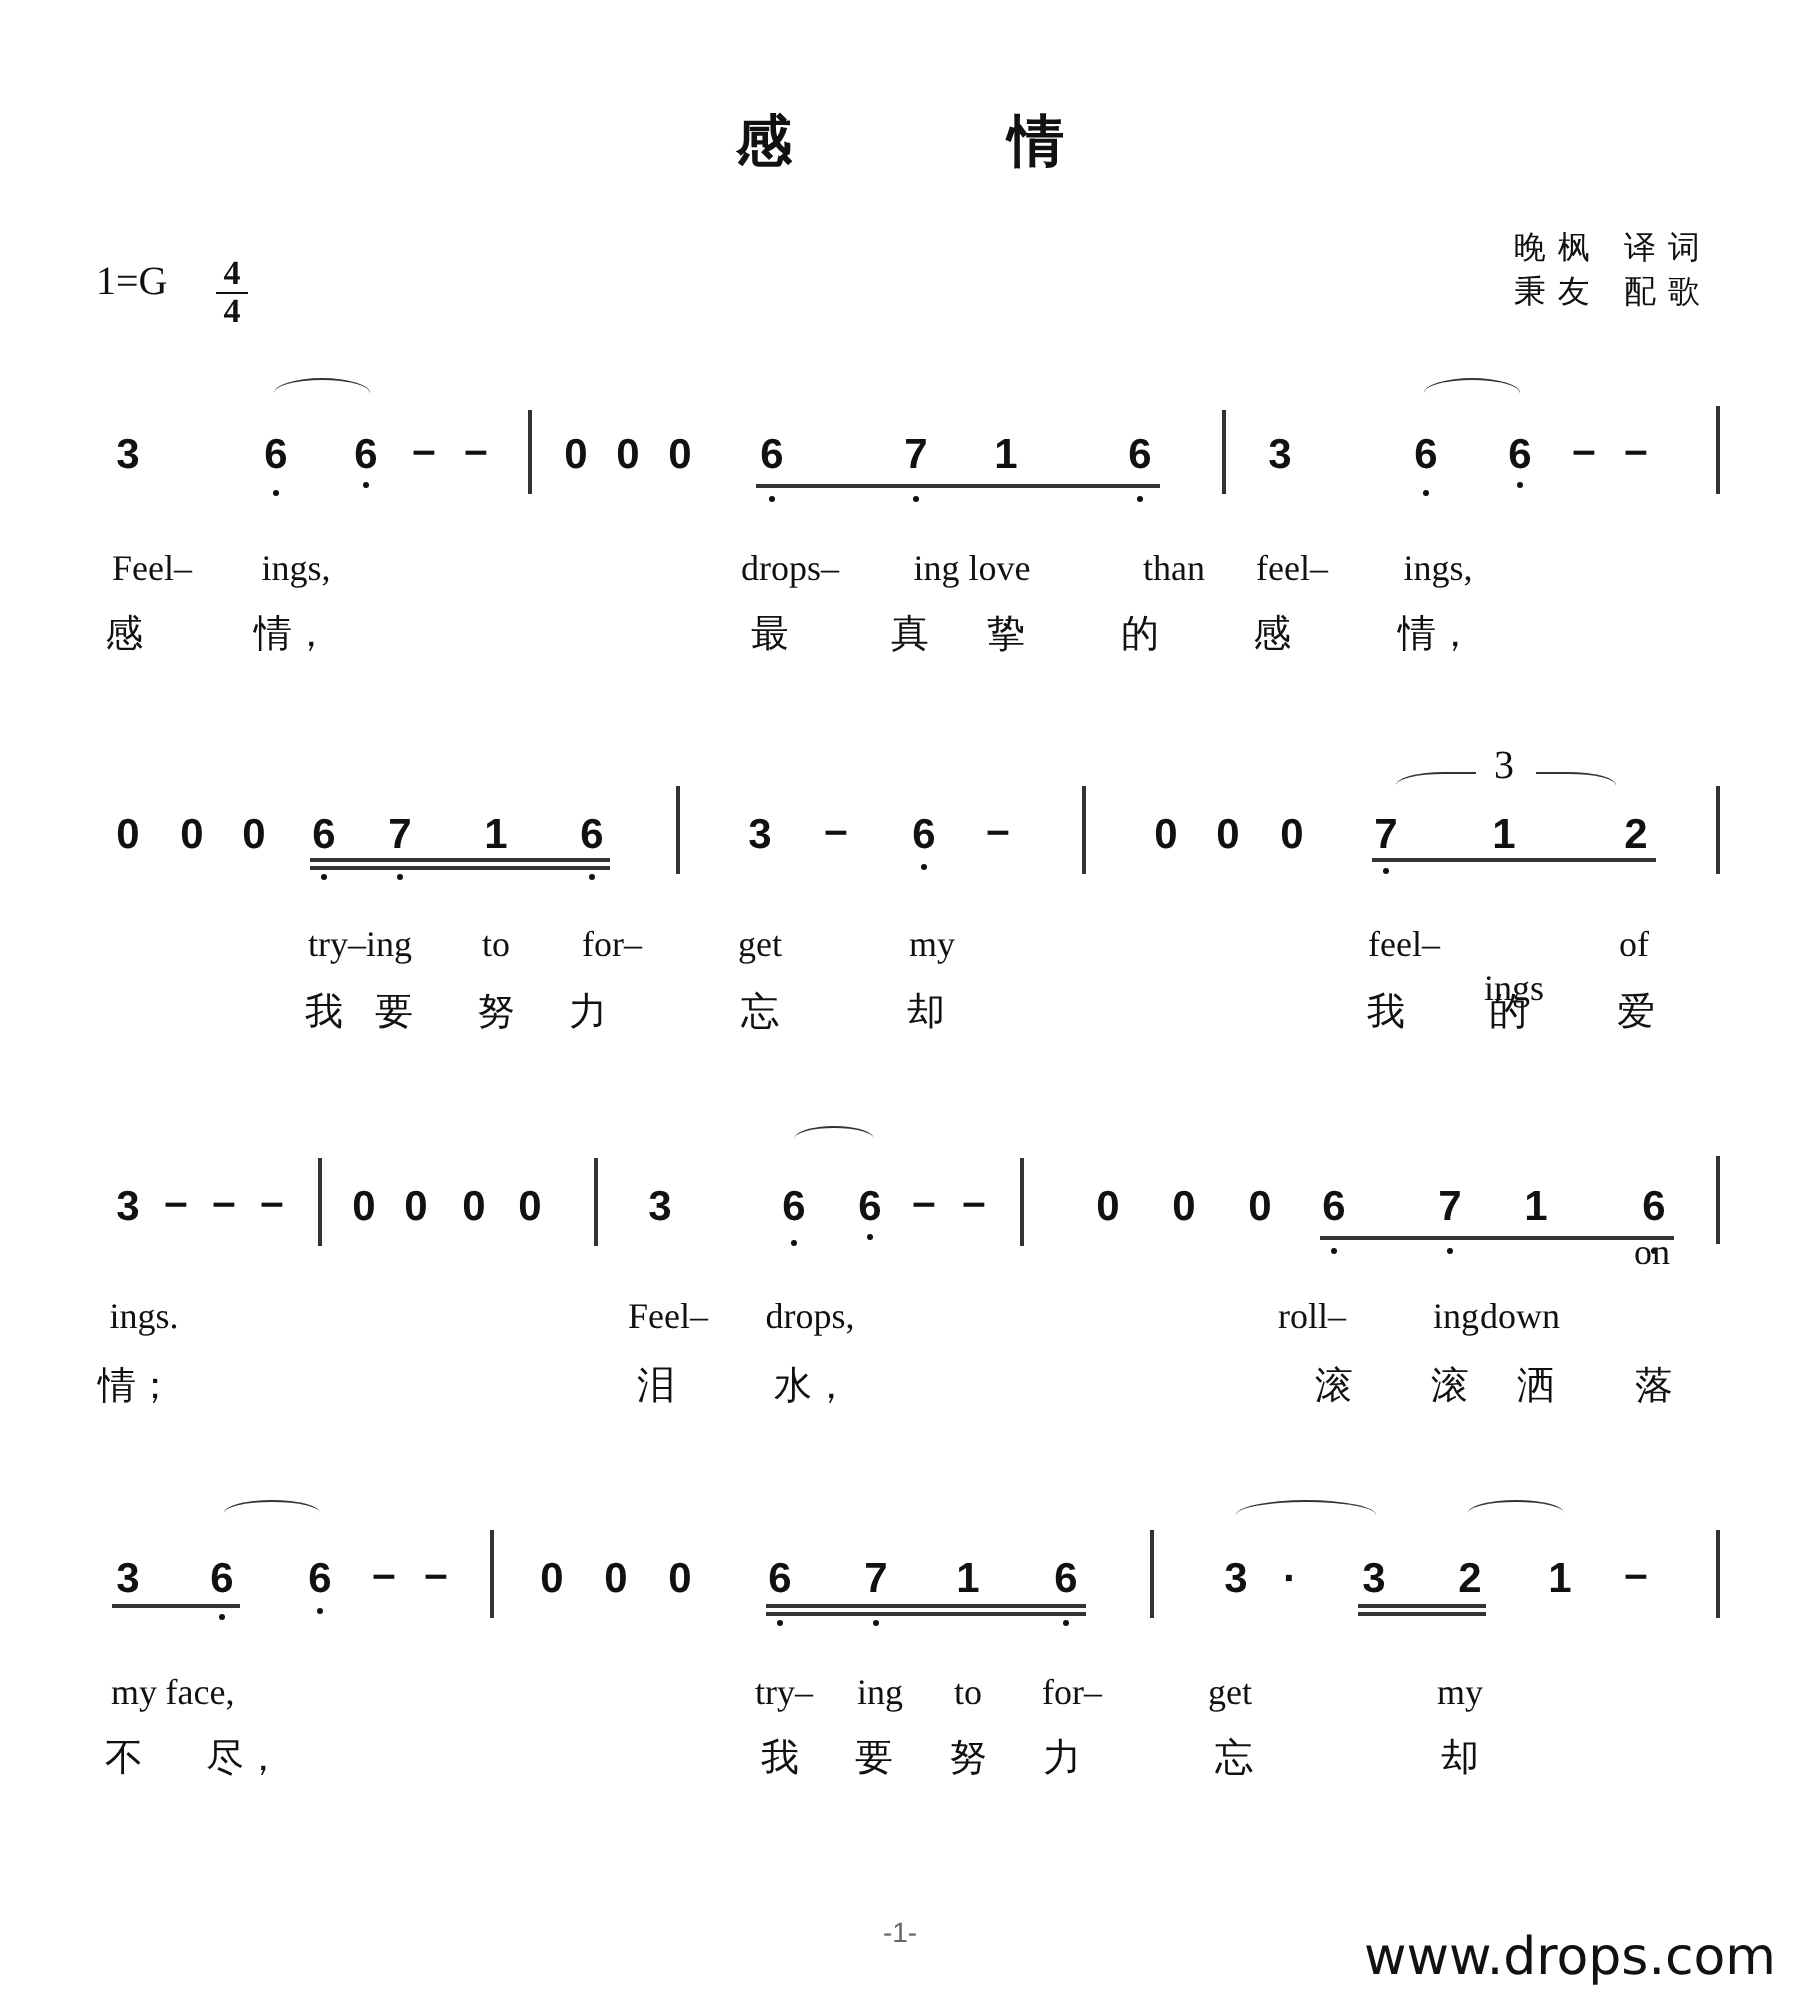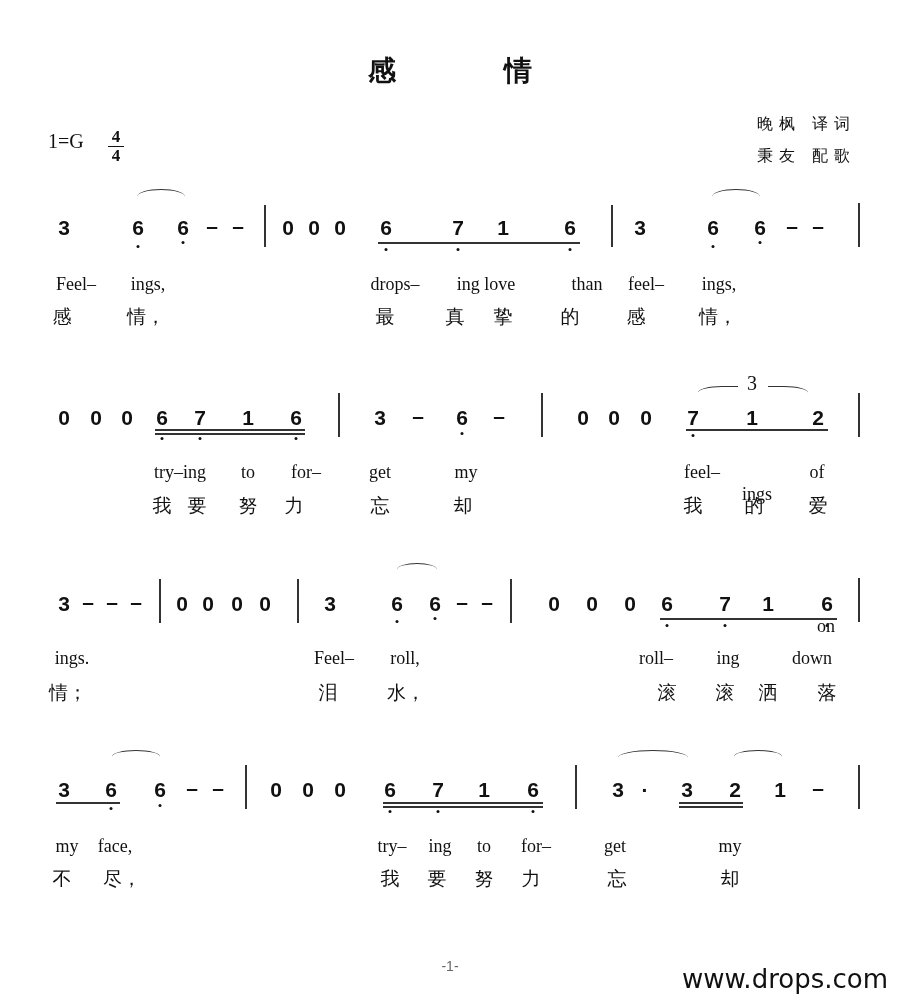--- a/index.html
+++ b/index.html
@@ -24,21 +24,21 @@
 <body>
 
 <div class="abs title">感　情</div>
 <div class="abs key">1=G</div>
 <div class="abs timesig">
   <div>4</div>
   <div class="bar"></div>
   <div>4</div>
 </div>
 <div class="abs credit" style="top:114px">晚枫 译词</div>
-<div class="abs credit" style="top:146px">秉友 配歌</div>
+<div class="abs credit" style="top:136px">秉友 配歌</div>
 
 <div>
   <div class="arc" style="left:137px;top:189px;width:48px;height:14px"></div>
   <div class="arc" style="left:712px;top:189px;width:48px;height:14px"></div>
   <span class="n" style="left:64px;top:216px">3</span>
   <span class="n" style="left:138px;top:216px">6</span>
   <span class="dot" style="left:138px;top:245px"></span>
   <span class="n" style="left:183px;top:216px">6</span>
   <span class="dot" style="left:183px;top:241px"></span>
   <span class="n" style="left:212px;top:214px">–</span>
@@ -164,24 +164,24 @@
   <span class="n" style="left:725px;top:592px">7</span>
   <span class="dot" style="left:725px;top:624px"></span>
   <span class="n" style="left:768px;top:592px">1</span>
   <span class="n" style="left:827px;top:592px">6</span>
   <span class="dot" style="left:827px;top:624px"></span>
   <div class="beam" style="left:660px;top:618px;width:177px"></div>
   <div class="bl" style="left:858px;top:578px;height:44px"></div>
 
   <span class="lyr" style="left:72px;top:648px">ings.</span>
   <span class="lyr" style="left:334px;top:648px">Feel–</span>
-  <span class="lyr" style="left:405px;top:648px">roll,</span>
+  <span class="lyr" style="left:405px;top:648px">drops,</span>
   <span class="lyr" style="left:656px;top:648px">roll–</span>
   <span class="lyr" style="left:728px;top:648px">ing</span>
-  <span class="lyr" style="left:812px;top:648px">down</span>
+  <span class="lyr" style="left:760px;top:648px">down</span>
   <span class="lyr" style="left:826px;top:616px">on</span>
 
   <span class="lyc" style="left:68px;top:680px">情；</span>
   <span class="lyc" style="left:328px;top:680px">泪</span>
   <span class="lyc" style="left:406px;top:680px">水，</span>
   <span class="lyc" style="left:667px;top:680px">滚</span>
   <span class="lyc" style="left:725px;top:680px">滚</span>
   <span class="lyc" style="left:768px;top:680px">洒</span>
   <span class="lyc" style="left:827px;top:680px">落</span>
 </div>
@@ -216,21 +216,21 @@
   <span class="n" style="left:645px;top:778px">·</span>
   <span class="n" style="left:687px;top:778px">3</span>
   <span class="n" style="left:735px;top:778px">2</span>
   <div class="beam" style="left:679px;top:802px;width:64px"></div>
   <div class="beam" style="left:679px;top:806px;width:64px"></div>
   <span class="n" style="left:780px;top:778px">1</span>
   <span class="n" style="left:818px;top:776px">–</span>
   <div class="bl" style="left:858px;top:765px;height:44px"></div>
 
   <span class="lyr" style="left:67px;top:836px">my</span>
-  <span class="lyr" style="left:115px;top:836px">face,</span>
+  <span class="lyr" style="left:100px;top:836px">face,</span>
   <span class="lyr" style="left:392px;top:836px">try–</span>
   <span class="lyr" style="left:440px;top:836px">ing</span>
   <span class="lyr" style="left:484px;top:836px">to</span>
   <span class="lyr" style="left:536px;top:836px">for–</span>
   <span class="lyr" style="left:615px;top:836px">get</span>
   <span class="lyr" style="left:730px;top:836px">my</span>
 
   <span class="lyc" style="left:62px;top:866px">不</span>
   <span class="lyc" style="left:122px;top:866px">尽，</span>
   <span class="lyc" style="left:390px;top:866px">我</span>

